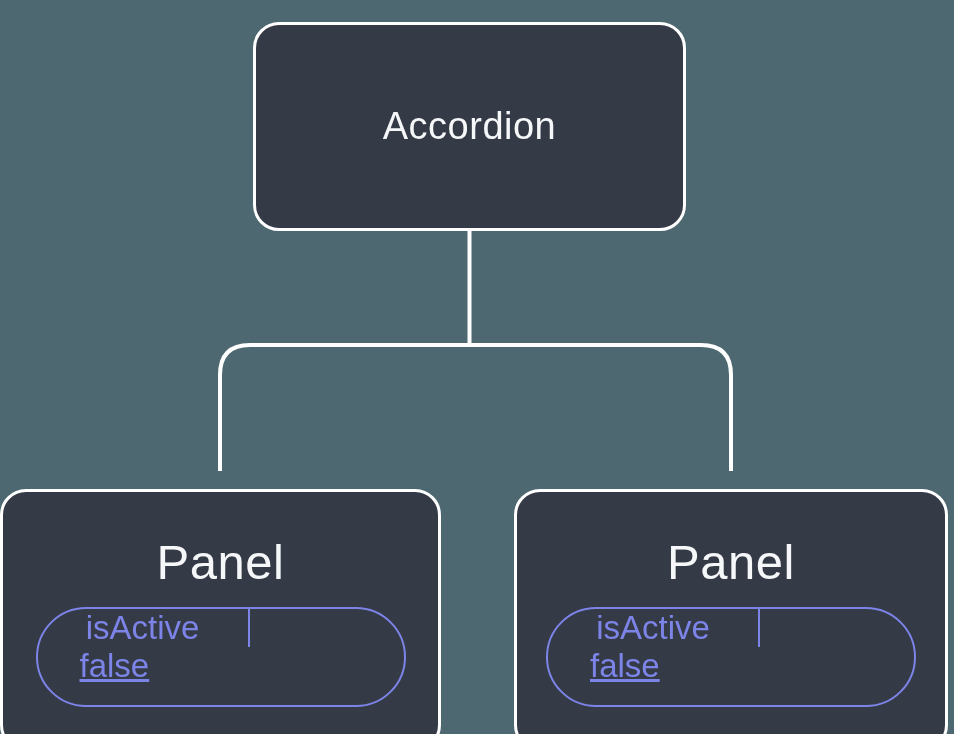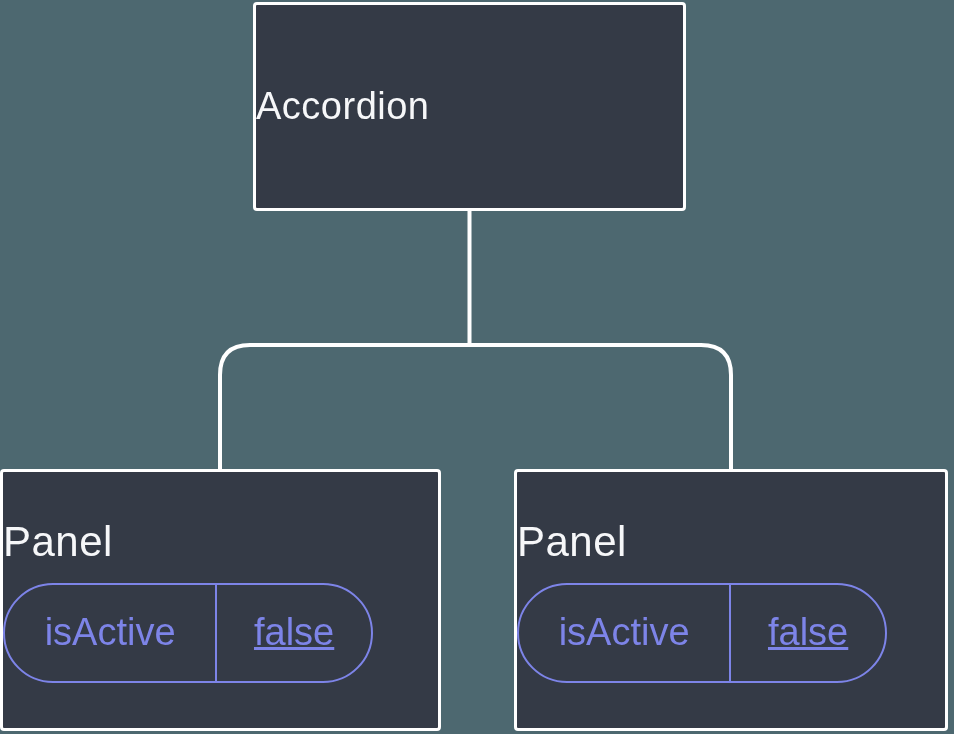--- a/index.html
+++ b/index.html
@@ -31,26 +31,27 @@
   }
   .connectors path {
     stroke: var(--connector);
     stroke-width: 4;
     fill: none;
   }
   .node {
     position: absolute;
     background: var(--node-fill);
     border: 3px solid var(--node-border);
-    border-radius: 4px;
+    border-radius: 26px;
     display: flex;
     flex-direction: column;
-    align-items: flex-start;
+    align-items: center;
     justify-content: center;
     color: var(--heading-text);
+    margin-top: 20px;
   }
   .node-root {
     left: 253px;
     top: 2px;
     width: 433px;
     height: 209px;
   }
   .node-root .node-label {
     font-size: 38px;
     font-weight: 500;
@@ -58,33 +59,34 @@
   }
   .node-panel {
     top: 469px;
     height: 262px;
     justify-content: center;
     gap: 17px;
   }
   .node-panel-left { left: 0px;  width: 441px; }
   .node-panel-right { left: 514px; width: 434px; }
   .node-panel .node-label {
-    font-size: 42px;
+    font-size: 49px;
     font-weight: 500;
     letter-spacing: 0.5px;
   }
   .prop-pill {
     width: 370px;
     height: 100px;
     border: 2px solid var(--accent-purple);
     border-radius: 50px;
     display: flex;
     overflow: hidden;
     color: var(--accent-purple);
-    font-size: 38px;
+    font-size: 33px;
+    flex-direction: column;
   }
   .prop-pill .prop-name {
     width: 58%;
     display: flex;
     align-items: center;
     justify-content: center;
     border-right: 2px solid var(--accent-purple);
   }
   .prop-pill .prop-value {
     width: 42%;

